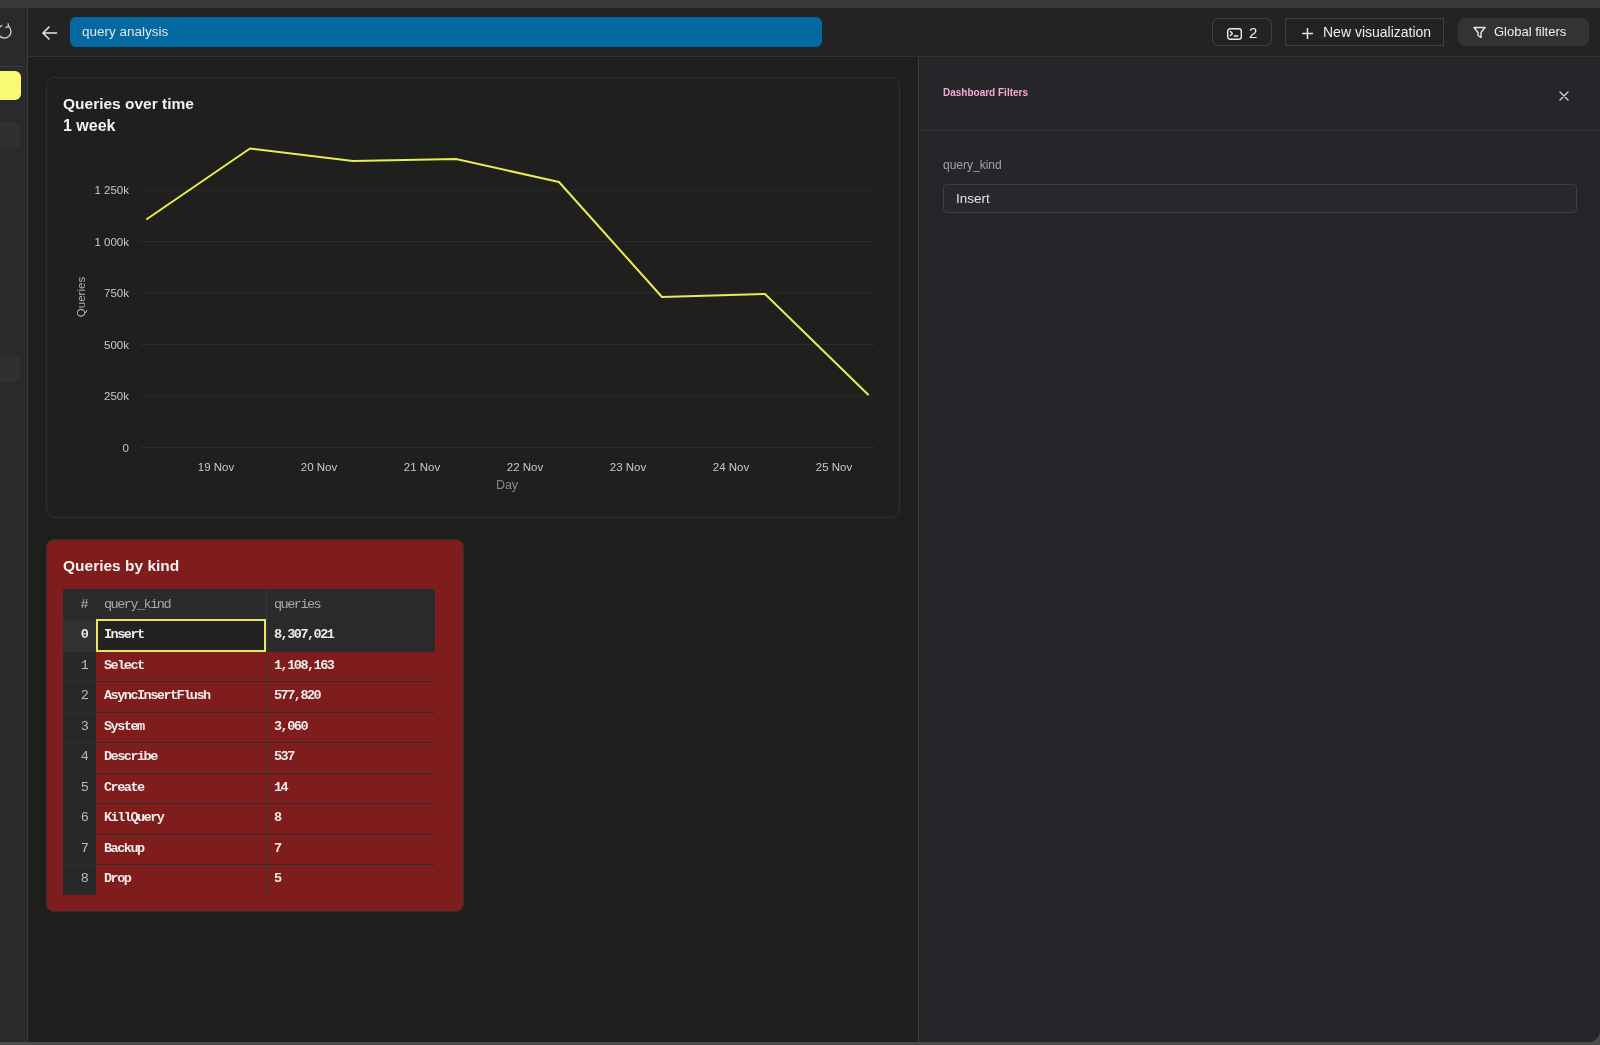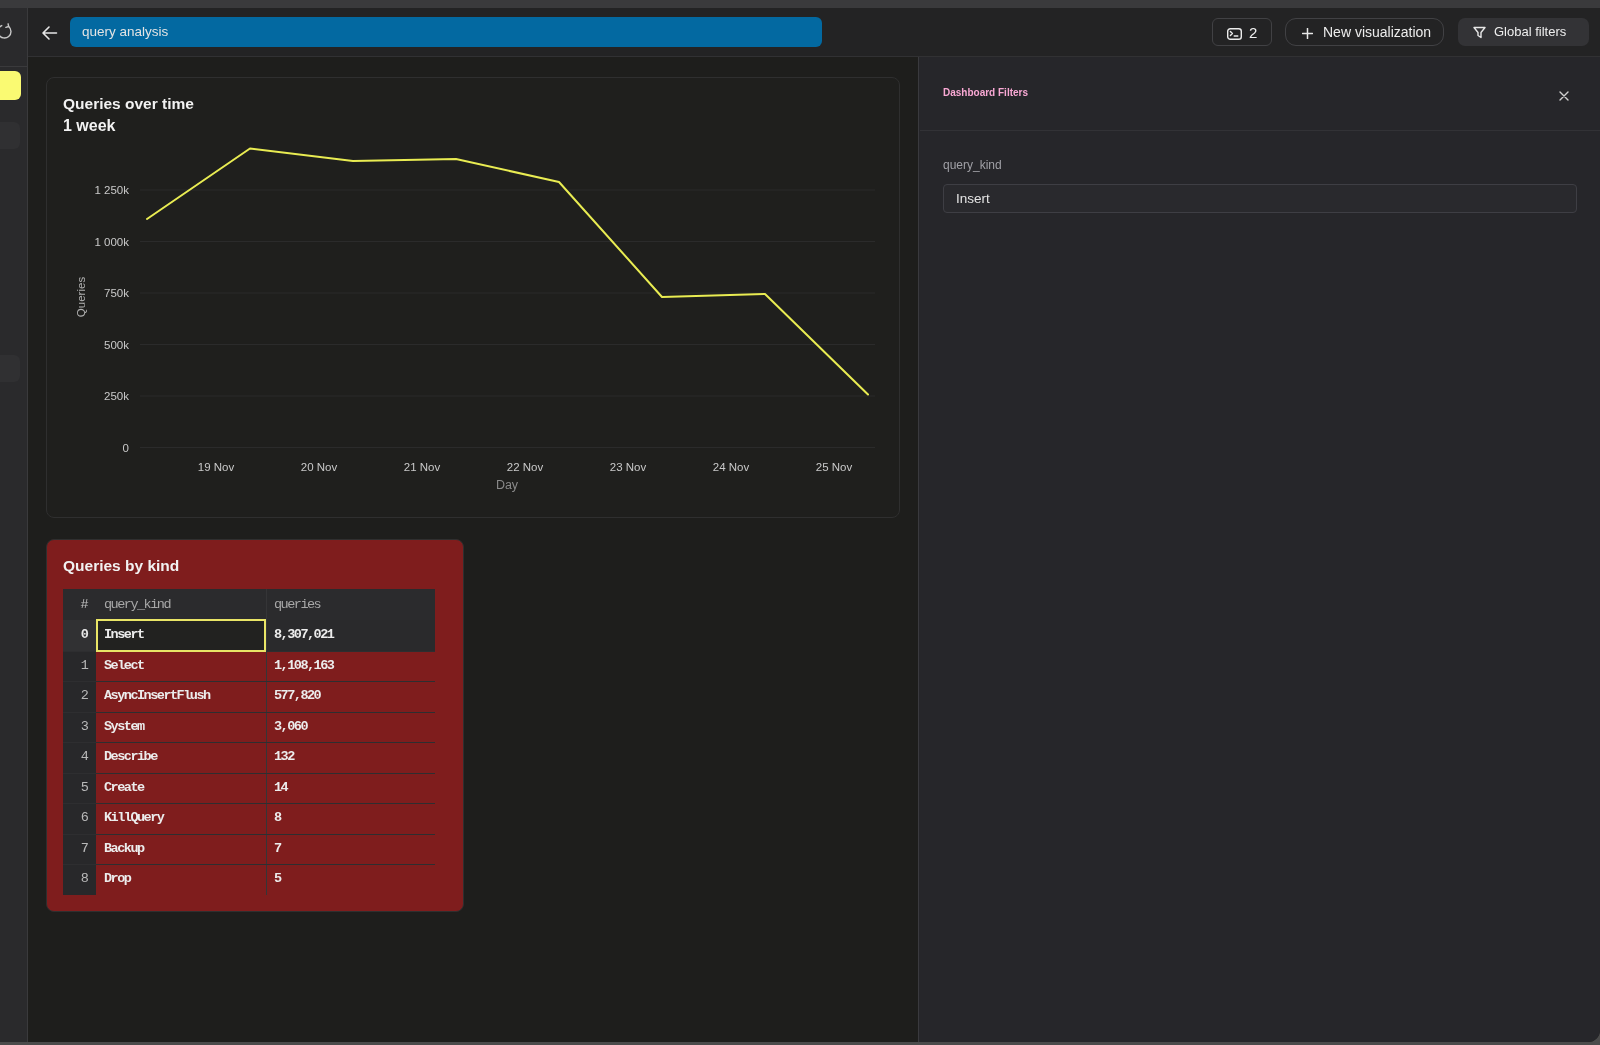--- a/index.html
+++ b/index.html
@@ -33,21 +33,21 @@
     <div class="abs" style="left:42px;top:9px;width:752px;height:30px;border-radius:6px;background:#0369a1;color:#e4e4e4;font-size:13.5px;line-height:30px;padding-left:12px;">query analysis</div>
 
     <div class="abs" style="left:1184px;top:10px;width:60px;height:28px;border:1px solid #414144;border-radius:6px;">
       <svg class="abs" style="left:14px;top:8.5px;" width="15" height="12" viewBox="0 0 15 12" fill="none" stroke="#ececec" stroke-width="1.4">
         <rect x="0.7" y="0.7" width="13.6" height="10.6" rx="2.6"></rect>
         <path d="M3.4 3.5 l2 2 -2 2 M7.2 8 h3.6" stroke-linecap="round" stroke-linejoin="round"></path>
       </svg>
       <div class="abs" style="left:36px;top:0;width:20px;height:26px;line-height:27px;color:#f0f0f0;font-size:15px;">2</div>
     </div>
 
-    <div class="abs" style="left:1257px;top:10px;width:159px;height:28px;border:1px solid #414144;border-radius:11px;color:#ededed;font-size:14px;">
+    <div class="abs" style="left:1257px;top:10px;width:159px;height:28px;border:1px solid #414144;border-radius:0;color:#ededed;font-size:14px;">
       <svg class="abs" style="left:16px;top:9px;" width="11" height="11" viewBox="0 0 11 11" fill="none" stroke="#e8e8e8" stroke-width="1.5" stroke-linecap="round">
         <path d="M5.5 0.5 V10.5 M0.5 5.5 H10.5"></path>
       </svg>
       <div class="abs" style="left:37px;top:0;height:26px;line-height:27px;">New visualization</div>
     </div>
 
     <div class="abs" style="left:1430px;top:10px;width:131px;height:28px;background:#333336;border-radius:7px;color:#efefef;font-size:13px;padding-left:26px;">
       <svg class="abs" style="left:15px;top:8px;" width="13" height="13" viewBox="0 0 13 13" fill="none" stroke="#e8e8e8" stroke-width="1.4" stroke-linejoin="round">
         <path d="M1 1.5 H12 L8 6.5 V11.5 L5 9.5 V6.5 Z"></path>
       </svg>
@@ -141,21 +141,21 @@
           <div style="height:30.55px;line-height:30.55px;">KillQuery</div>
           <div style="height:30.55px;line-height:30.55px;">Backup</div>
           <div style="height:30.55px;line-height:30.55px;">Drop</div>
         </div>
 
         <div class="abs" style="left:211px;top:0;color:#ececec;font-weight:bold;">
           <div style="height:30.55px;line-height:30.55px;">8,307,021</div>
           <div style="height:30.55px;line-height:30.55px;">1,108,163</div>
           <div style="height:30.55px;line-height:30.55px;">577,820</div>
           <div style="height:30.55px;line-height:30.55px;">3,060</div>
-          <div style="height:30.55px;line-height:30.55px;">132</div>
+          <div style="height:30.55px;line-height:30.55px;">537</div>
           <div style="height:30.55px;line-height:30.55px;">14</div>
           <div style="height:30.55px;line-height:30.55px;">8</div>
           <div style="height:30.55px;line-height:30.55px;">7</div>
           <div style="height:30.55px;line-height:30.55px;">5</div>
         </div>
       </div>
     </div>
   </div>
 
   <div class="abs" style="left:918px;top:57px;width:682px;height:985px;background:#26262a;border-left:1px solid #3a3a3e;border-radius:0 0 12px 0;">

